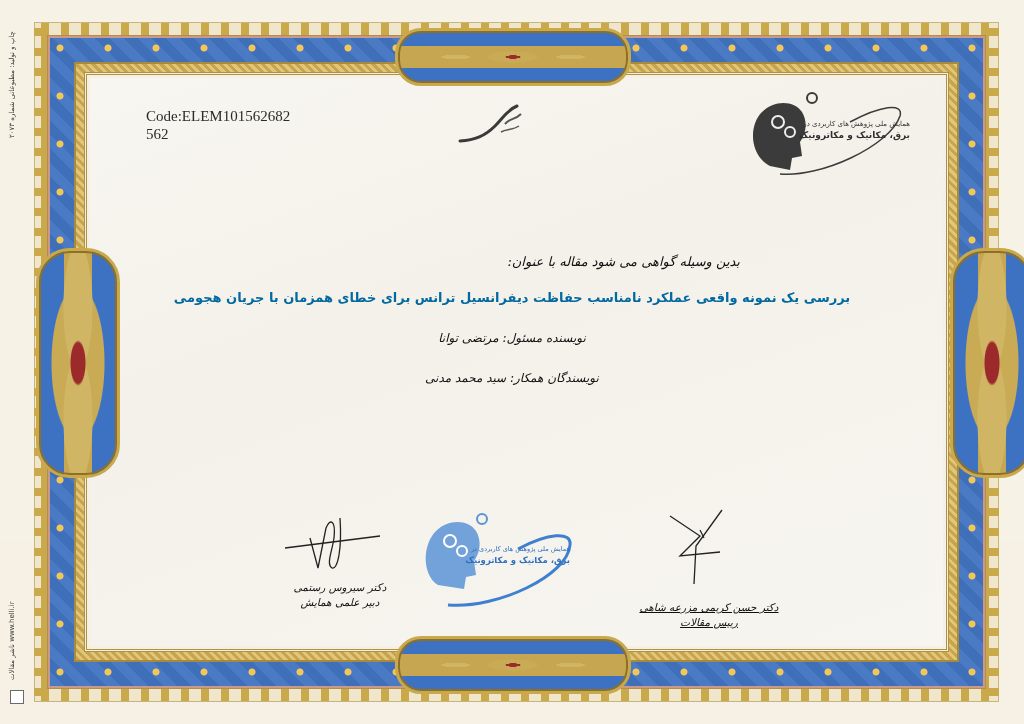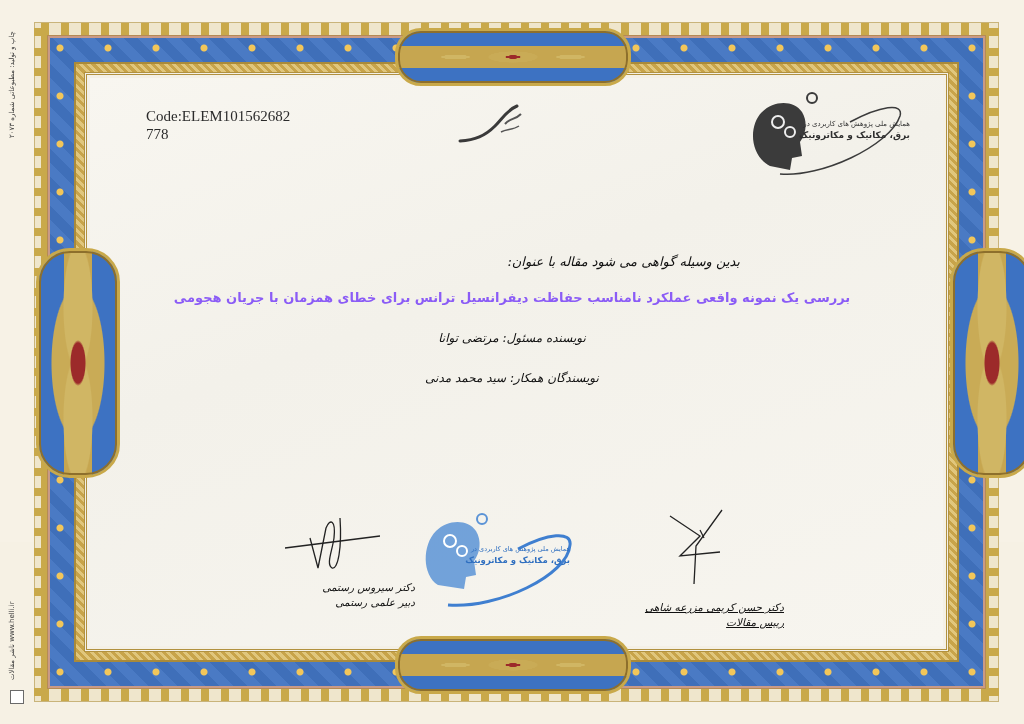--- a/index.html
+++ b/index.html
@@ -115,34 +115,34 @@
       position: absolute; left: 0; width: 1024px; top: 190px; text-align: center;
       font-family: "DejaVu Serif", serif; font-size: 19px; font-weight: bold; font-style: italic; color: #111;
       direction: rtl;
     }
     .intro {
       position: absolute; right: 284px; top: 254px; direction: rtl;
       font-family: "DejaVu Serif", serif; font-style: italic; font-size: 13px; color: #111;
     }
     .title {
       position: absolute; left: 0; width: 1024px; top: 290px; text-align: center; direction: rtl;
-      font-family: "DejaVu Sans", sans-serif; font-weight: bold; font-size: 13px; color: #8b5cf6;
+      font-family: "DejaVu Sans", sans-serif; font-weight: bold; font-size: 13px; color: #0369a1;
     }
     .line {
       position: absolute; left: 0; width: 1024px; text-align: center; direction: rtl;
       font-family: "DejaVu Serif", serif; font-style: italic; font-size: 12px; color: #111;
     }
     .line.author { top: 331px; }
     .line.coauthor { top: 371px; }
     .line.body1 { top: 423px; font-size: 11.5px; }
     .line.body2 { top: 456px; font-size: 11.5px; }
 
     .sig { position: absolute; }
     .sig-name {
-      position: absolute; direction: rtl; text-align: right; width: 150px;
+      position: absolute; direction: rtl; text-align: center; width: 150px;
       font-family: "DejaVu Serif", serif; font-style: italic; font-size: 10.5px; color: #111; line-height: 15px;
     }
     .stamp { position: absolute; left: 418px; top: 505px; width: 160px; height: 110px; }
     .stamp-text {
       position: absolute; left: 450px; top: 545px; width: 120px; direction: rtl; text-align: right; color: #2f6fc0;
     }
     .stamp-text .l1 { font-size: 6.5px; display: block; }
     .stamp-text .l2 { font-size: 8.5px; font-weight: bold; display: block; margin-top: 2px; }
   </style>
 </head>
@@ -161,21 +161,21 @@
   <div class="inner-line"></div>
   <div class="paper"></div>
 
   <div class="medallion left"></div>
   <div class="medallion right"></div>
   <div class="medallion-h top"></div>
   <div class="medallion-h"></div>
 
   <div class="code">
     <div>Code:ELEM101562682</div>
-    <div>778</div>
+    <div>562</div>
   </div>
 
   <svg class="calligraphy" viewBox="0 0 70 50">
     <path d="M5 45 C 20 44, 30 40, 40 30 C 48 22, 52 14, 62 10" stroke="#3a3a3a" stroke-width="3" fill="none" stroke-linecap="round"></path>
     <path d="M50 28 C 55 22, 60 24, 66 18" stroke="#555" stroke-width="2" fill="none"></path>
     <path d="M46 36 C 52 33, 58 34, 64 30" stroke="#555" stroke-width="1.5" fill="none"></path>
   </svg>
 
   <svg class="conf-logo" viewBox="0 0 170 96">
     <path d="M30 80 C 10 70, 8 40, 22 26 C 34 14, 54 14, 62 26 C 68 36, 66 48, 60 56 L 62 70 L 52 72 L 50 84 Z" fill="#3b3b3b"></path>
@@ -193,21 +193,21 @@
   <div class="title">بررسی یک نمونه واقعی عملکرد نامناسب حفاظت دیفرانسیل ترانس برای خطای همزمان با جریان هجومی</div>
   <div class="line coauthor">نویسندگان همکار: سید محمد مدنی</div>
   <div class="line author">نویسنده مسئول: مرتضی توانا</div>
 
   <svg class="sig" style="left:280px; top:508px; width:110px; height:70px;" viewBox="0 0 110 70">
     <path d="M5 40 L 100 28" stroke="#222" stroke-width="1.3" fill="none"></path>
     <path d="M30 30 L 38 60 L 46 20 C 50 10, 56 12, 54 30 C 52 44, 46 56, 52 60 C 58 62, 62 40, 60 10" stroke="#222" stroke-width="1.3" fill="none"></path>
   </svg>
   <div class="sig-name" style="left:265px; top:580px;">
     <div>دکتر سیروس رستمی</div>
-    <div>دبیر علمی رستمی</div>
+    <div>دبیر علمی همایش</div>
   </div>
 
   <svg class="stamp" viewBox="0 0 160 110">
     <path d="M20 80 C 4 70, 4 40, 18 26 C 30 14, 50 14, 58 26 C 64 36, 62 48, 56 56 L 58 70 L 48 72 L 46 84 Z" fill="#5b93d6" opacity="0.85"></path>
     <circle cx="32" cy="36" r="6" fill="none" stroke="#fff" stroke-width="2"></circle>
     <circle cx="44" cy="46" r="5" fill="none" stroke="#fff" stroke-width="2"></circle>
     <circle cx="64" cy="14" r="5" fill="none" stroke="#5b93d6" stroke-width="2"></circle>
     <path d="M30 100 C 80 104, 150 70, 152 40 C 154 26, 130 28, 100 44" stroke="#3f7fd0" stroke-width="3" fill="none"></path>
   </svg>
   <div class="stamp-text">

